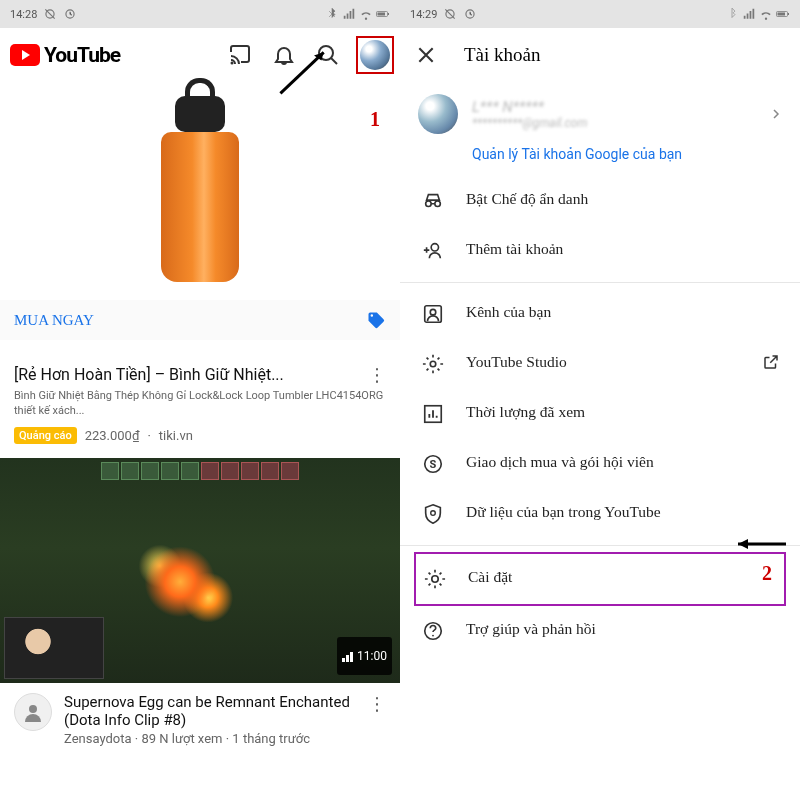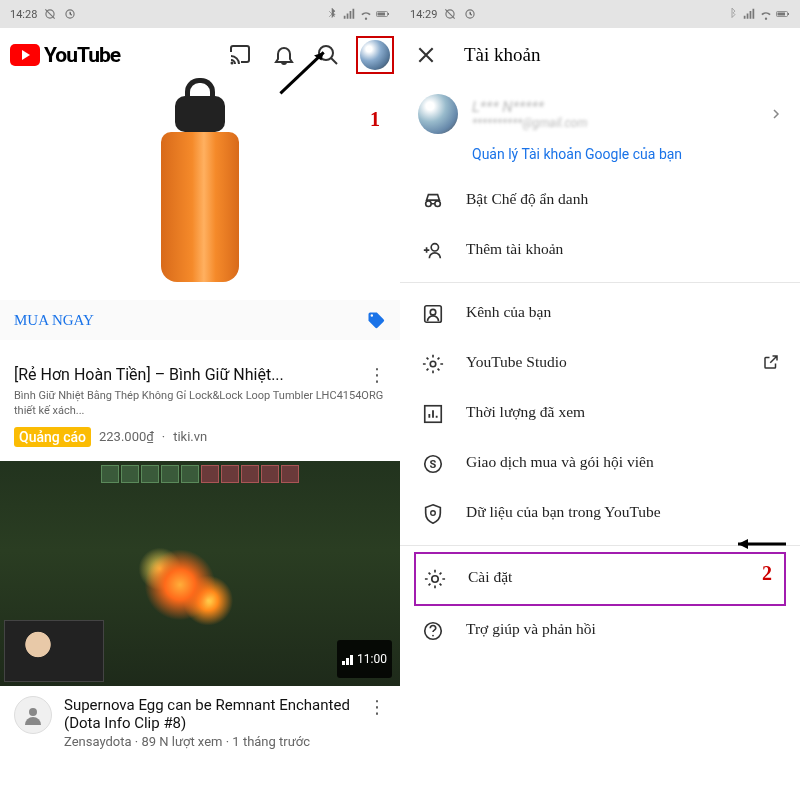--- a/index.html
+++ b/index.html
@@ -97,21 +97,21 @@
     justify-content: space-between;
   }
   .buy-text { color: #1a73e8; font-size: 15px; font-family: cursive; }
   .tag-icon { color: #1a73e8; }
   .ad-info { padding: 10px 14px 14px; }
   .ad-title-row { display: flex; justify-content: space-between; align-items: center; margin-top: 14px; }
   .ad-title { font-size: 16px; color: #111; }
   .more-dots { color: #555; font-size: 18px; }
   .ad-desc { font-size: 11px; color: #666; margin-top: 4px; line-height: 1.35; }
   .ad-meta { margin-top: 8px; display: flex; align-items: center; gap: 8px; font-size: 13px; color: #666; }
-  .ad-badge { background: #fbbc04; color: #fff; font-size: 14px; padding: 2px 5px; border-radius: 3px; font-weight: 500; }
+  .ad-badge { background: #fbbc04; color: #fff; font-size: 11px; padding: 2px 5px; border-radius: 3px; font-weight: 500; }
   .video-thumb { width: 100%; height: 225px; position: relative; background: #1a2a1a; overflow: hidden; }
   .video-thumb .game-bg {
     position: absolute; inset: 0;
     background:
       radial-gradient(circle at 45% 55%, #ffae3a 0%, #ff6a1a 6%, transparent 14%),
       radial-gradient(circle at 52% 62%, #ffdd55 0%, #ff8a1a 4%, transparent 10%),
       radial-gradient(circle at 40% 48%, #ffdd55 0%, transparent 8%),
       linear-gradient(#22331e, #2a3d22 40%, #1e2a1a);
   }
   .hud-top {

